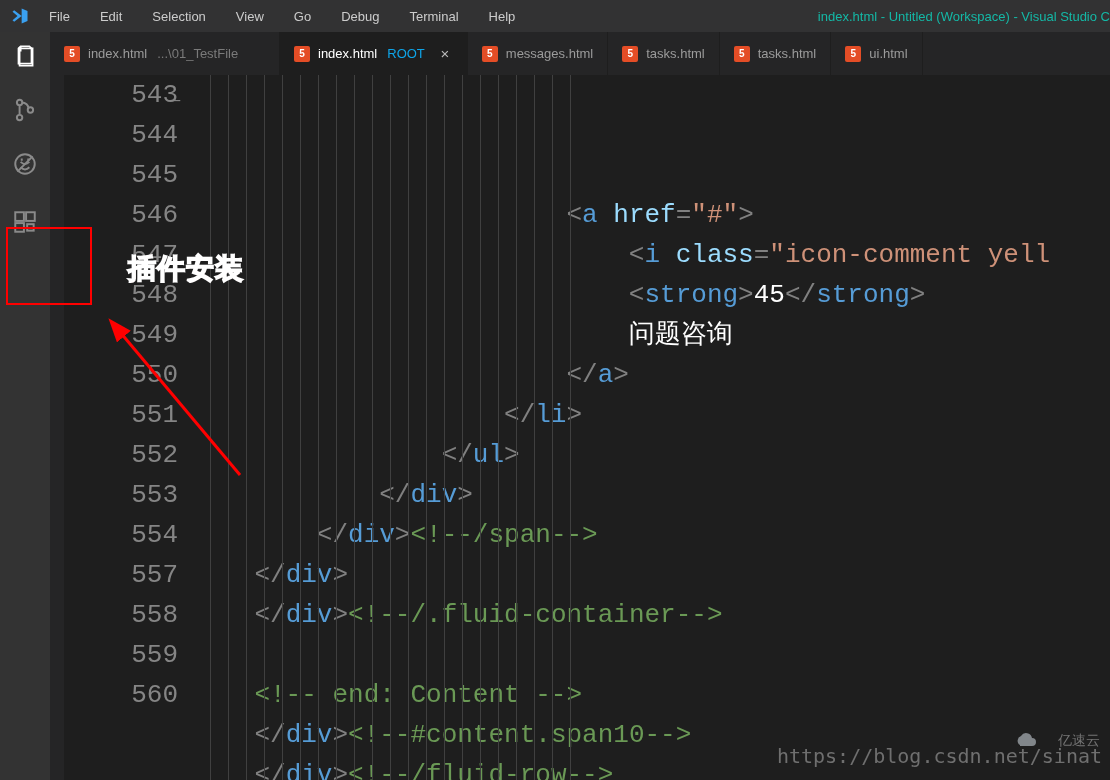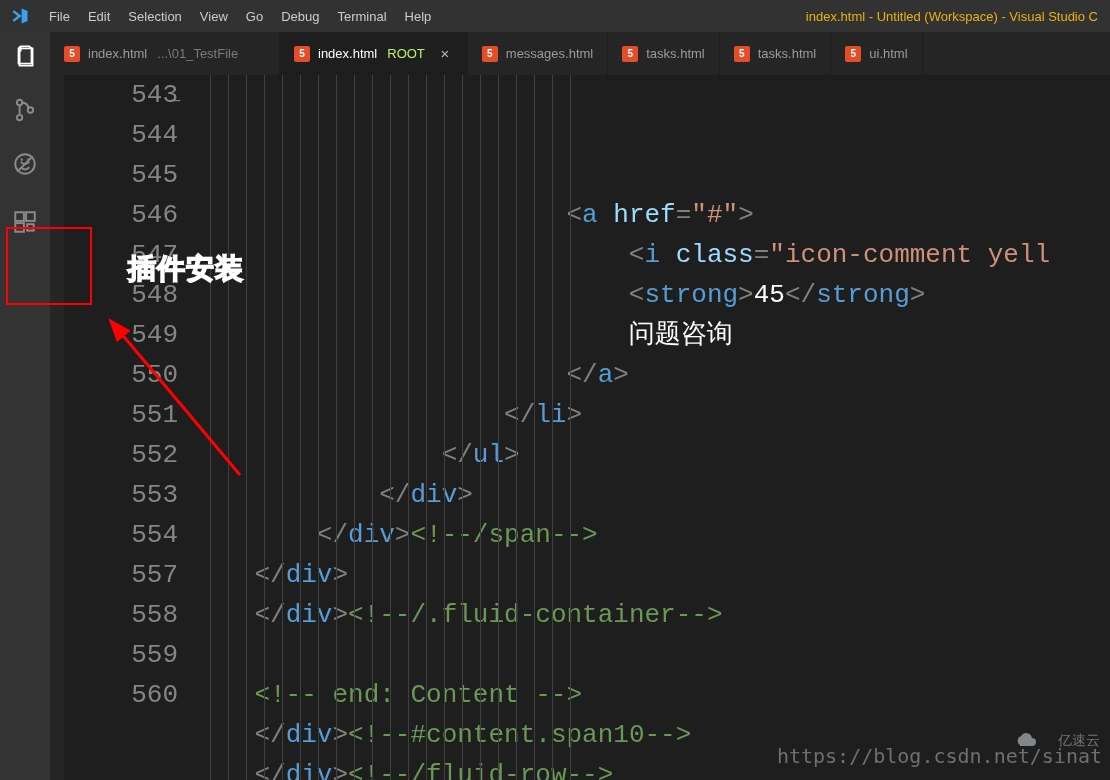--- a/index.html
+++ b/index.html
@@ -1,24 +1,24 @@
 <!DOCTYPE html>
 <html><head>
 <meta charset="utf-8">
 <style>
   * { margin: 0; padding: 0; box-sizing: border-box; }
   html, body { width: 1110px; height: 780px; overflow: hidden; background: #1e1e1e; font-family: "Segoe UI", Arial, sans-serif; color: #ccc; }
 
   
   .titlebar { height: 32px; background: #323233; display: flex; align-items: center; font-size: 13px; color: #ccc; }
   .titlebar .logo { width: 40px; display: flex; align-items: center; justify-content: center; }
-  .titlebar .menu { display: flex; gap: 0; }
+  .titlebar .menu { display: flex; gap: 12px; }
   .titlebar .menu-item { padding: 6px 9px; cursor: pointer; }
   .titlebar .spacer { flex: 1; }
-  .titlebar .wintitle { padding-right: 12px; color: #eab308; font-size: 13px; white-space: nowrap; }
+  .titlebar .wintitle { padding-right: 0px; color: #14b8a6; font-size: 13px; white-space: nowrap; }
 
   .body-row { display: flex; height: calc(780px - 32px); }
 
   
   .activitybar { width: 50px; background: #333333; display: flex; flex-direction: column; align-items: center; padding-top: 10px; gap: 26px; position: relative; }
   .activitybar .act-icon { width: 28px; height: 28px; display:flex; align-items:center; justify-content:center; color:#8a8a8a; cursor:pointer; }
   .activitybar .act-icon.active { color: #fff; }
 
   .ext-highlight { position: absolute; left: 6px; top: 227px; width: 86px; height: 78px; border: 2px solid #f00; pointer-events: none; }
 
@@ -121,21 +121,21 @@
 
     <div class="tabs">
       <div class="tab" style="width:230px;">
         <span class="html-icon">5</span>
         <span>index.html</span>
         <span class="tab-extra">...\01_TestFile</span>
       </div>
       <div class="tab active">
         <span class="html-icon">5</span>
         <span>index.html</span>
-        <span class="tab-extra" style="color:#bef264;">ROOT</span>
+        <span class="tab-extra" style="color:#0ea5e9;">ROOT</span>
         <span class="close">×</span>
       </div>
       <div class="tab">
         <span class="html-icon">5</span>
         <span>messages.html</span>
       </div>
       <div class="tab">
         <span class="html-icon">5</span>
         <span>tasks.html</span>
       </div>

